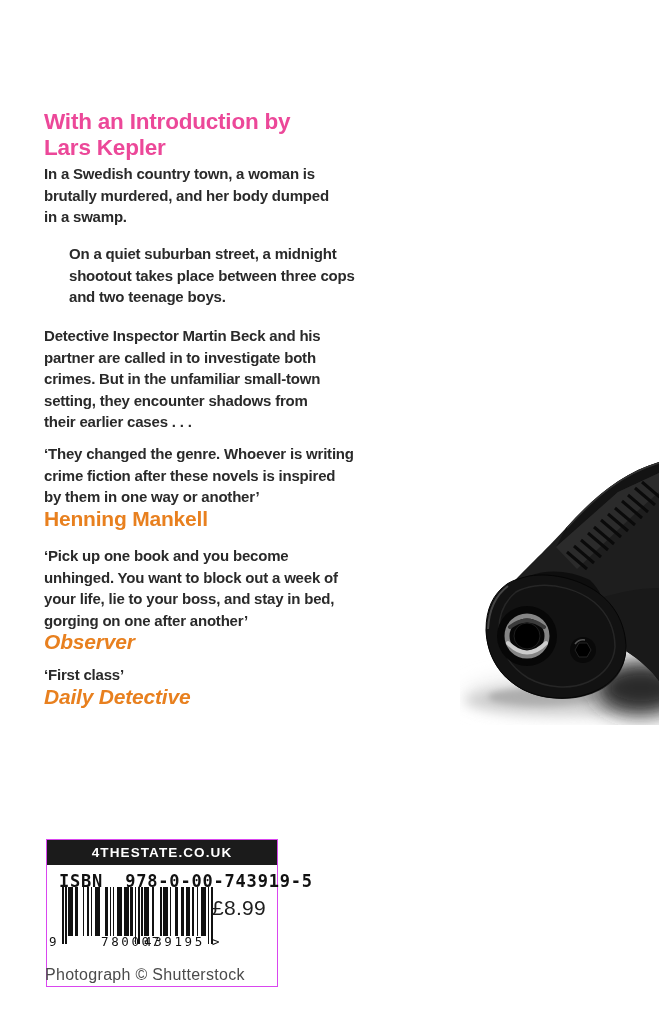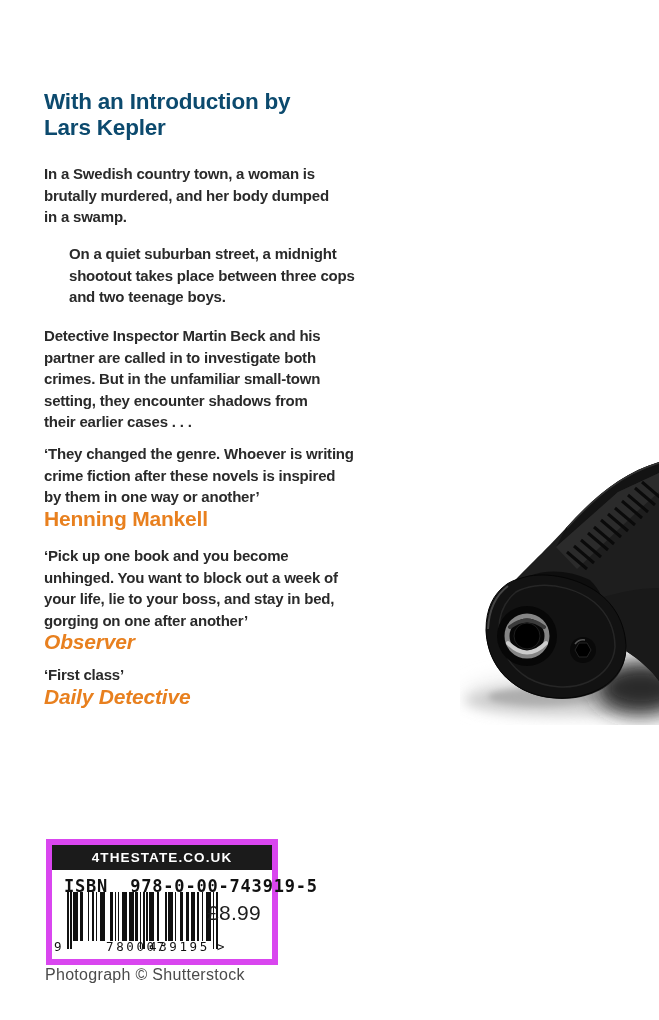--- a/index.html
+++ b/index.html
@@ -3,40 +3,40 @@
 <meta charset="utf-8">
 <style>
   html,body{margin:0;padding:0;background:#ffffff;}
   .page{
     position:relative;width:659px;height:1020px;background:#ffffff;
     overflow:hidden;font-family:"Liberation Sans",sans-serif;
   }
   
   .copyblock{position:absolute;left:44px;width:480px;margin:0;}
   .heading{
-    top:89px;font-size:22.5px;line-height:25.5px;font-weight:bold;
-    color:#0c4a6e;white-space:pre-line;letter-spacing:-0.2px;
+    top:109px;font-size:22.5px;line-height:25.5px;font-weight:bold;
+    color:#ec4899;white-space:pre-line;letter-spacing:-0.2px;
   }
   .para,.qtext{
     font-size:15px;line-height:21.5px;font-weight:bold;color:#2a2a2a;
     white-space:pre-line;letter-spacing:-0.2px;
   }
   .p1{top:163px;} .p2{top:243px;margin-left:25px;} .p3{top:325px;}
   .q1{top:443px;} .q2{top:545px;} .q3{top:664px;}
   .qsource{
     display:block;font-size:21px;line-height:21.5px;font-weight:bold;
     color:#E8801F;letter-spacing:-0.2px;
   }
   .q2 .qsource,.q3 .qsource{font-style:italic;}
   
   .gun{position:absolute;left:460px;top:430px;}
   
   .bcbox{
-    position:absolute;left:46px;top:839px;width:232px;height:126px;
-    background:#ffffff;border:6px solid #d946ef;box-sizing:border-box;
+    position:absolute;left:46px;top:839px;width:232px;height:148px;
+    background:#ffffff;border:1px solid #d946ef;box-sizing:border-box;
   }
   .bcband{
     position:absolute;left:0;top:0;width:100%;height:25px;background:#1b1b1b;
     display:flex;align-items:center;justify-content:center;
   }
   .bcband span{
     color:#ffffff;font-size:13.5px;font-weight:bold;letter-spacing:1.1px;
   }
   .isbn{
     position:absolute;left:12px;top:31px;font-family:"DejaVu Sans Mono",monospace;

